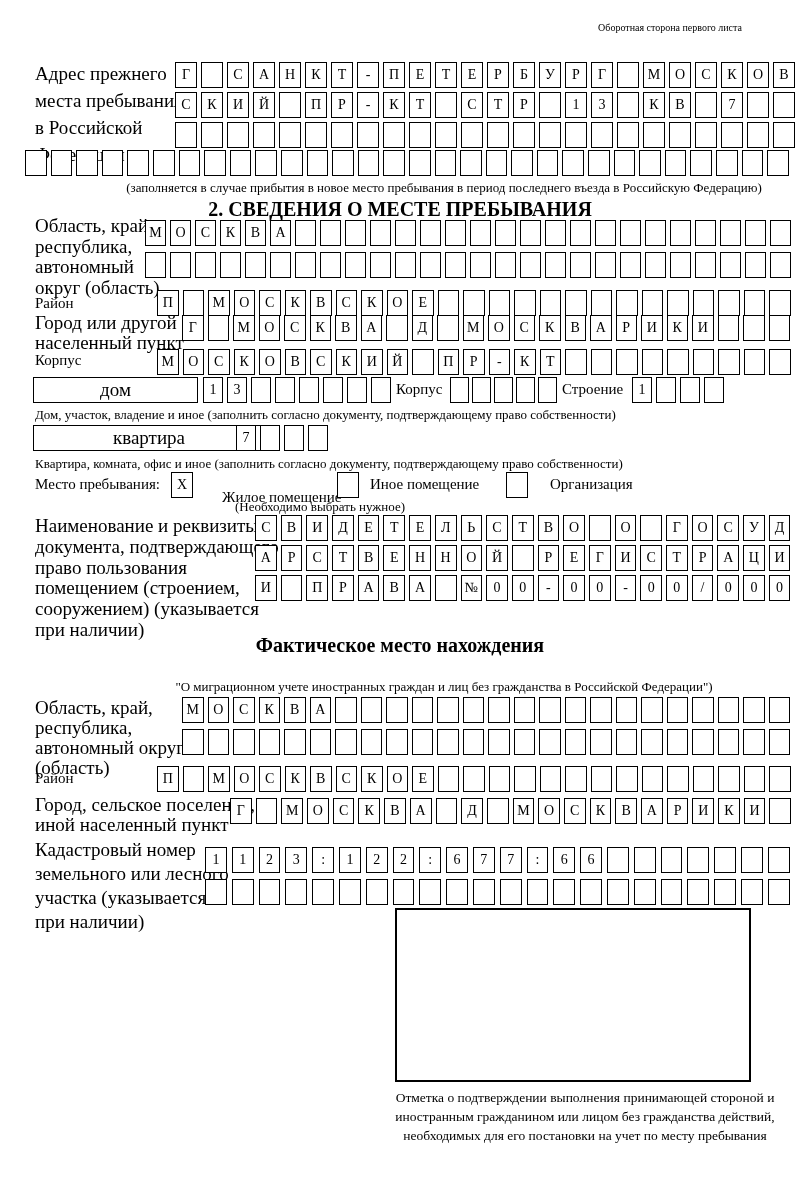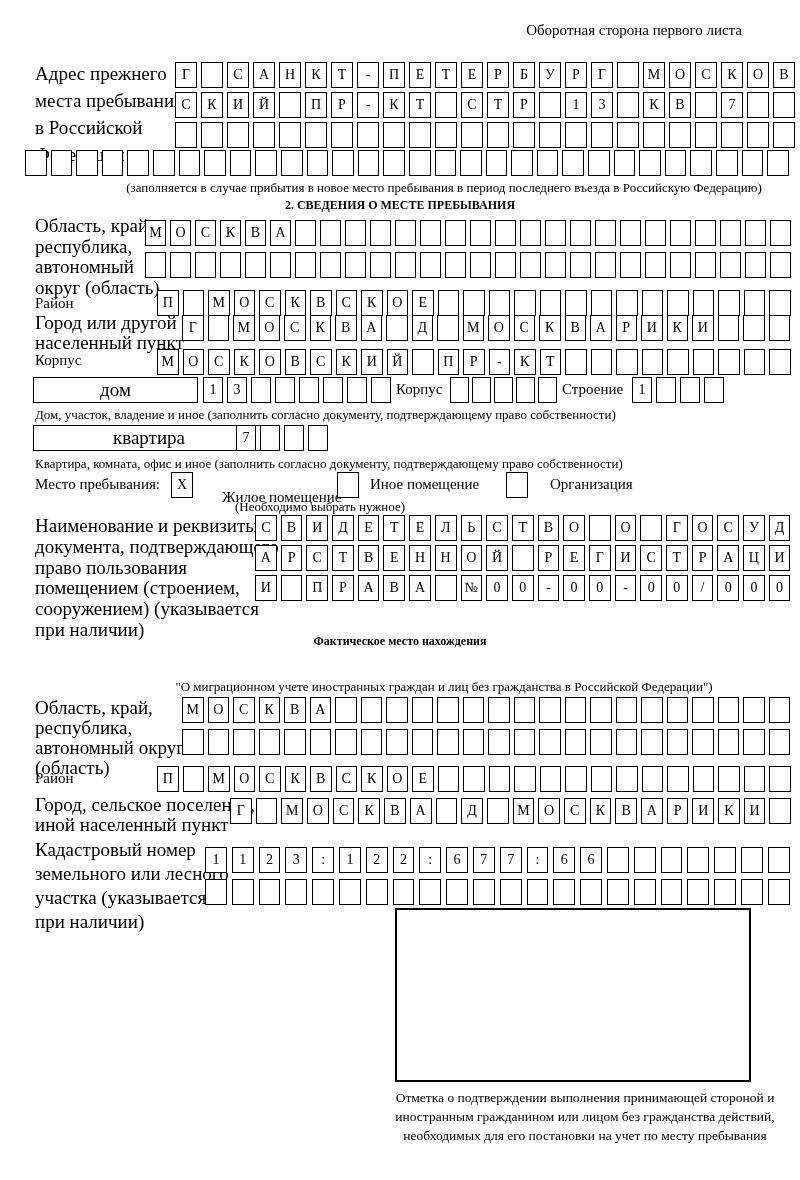--- a/index.html
+++ b/index.html
@@ -1,23 +1,23 @@
 <!DOCTYPE html>
 <html lang="ru"><head>
 <meta charset="utf-8">
 <style>
   html,body{margin:0;padding:0;background:#fff;}
   .page{position:relative;width:800px;height:1180px;margin:0 auto;background:#fff;color:#000;
         font-family:"Liberation Serif","DejaVu Serif",serif;overflow:hidden;}
-  .toptitle{position:absolute;top:22px;right:58px;font-size:15px;text-align:right;}
+  .toptitle{position:absolute;top:22px;right:58px;font-size:10px;text-align:right;}
   .lbl{position:absolute;font-size:19px;line-height:20.5px;white-space:pre-line;}
   .lbl.lh27{line-height:27px;}
   .lbl.lh20{line-height:20px;}
   .lbl.lh24{line-height:24px;}
-  .hdr{position:absolute;left:0;width:100%;text-align:center;font-weight:bold;font-size:12px;}
+  .hdr{position:absolute;left:0;width:100%;text-align:center;font-weight:bold;font-size:20px;}
   .note{position:absolute;font-size:13px;}
   .note.center{left:0;width:100%;text-align:center;margin-left:44px;}
   .cellrow{position:absolute;display:flex;gap:var(--gap,4px);}
   .cell{flex:none;width:var(--cw,22px);height:26px;border:1.6px solid #000;box-sizing:border-box;
         display:flex;align-items:center;justify-content:center;font-size:14px;background:#fff;}
   .fieldbox{position:absolute;border:1.6px solid #000;box-sizing:border-box;height:26px;
         display:flex;align-items:center;justify-content:center;font-size:19px;background:#fff;}
   .inline-lbl{position:absolute;font-size:15px;}
   .cb{position:absolute;width:22px;height:26px;border:1.6px solid #000;box-sizing:border-box;
         display:flex;align-items:center;justify-content:center;font-size:14px;background:#fff;}

